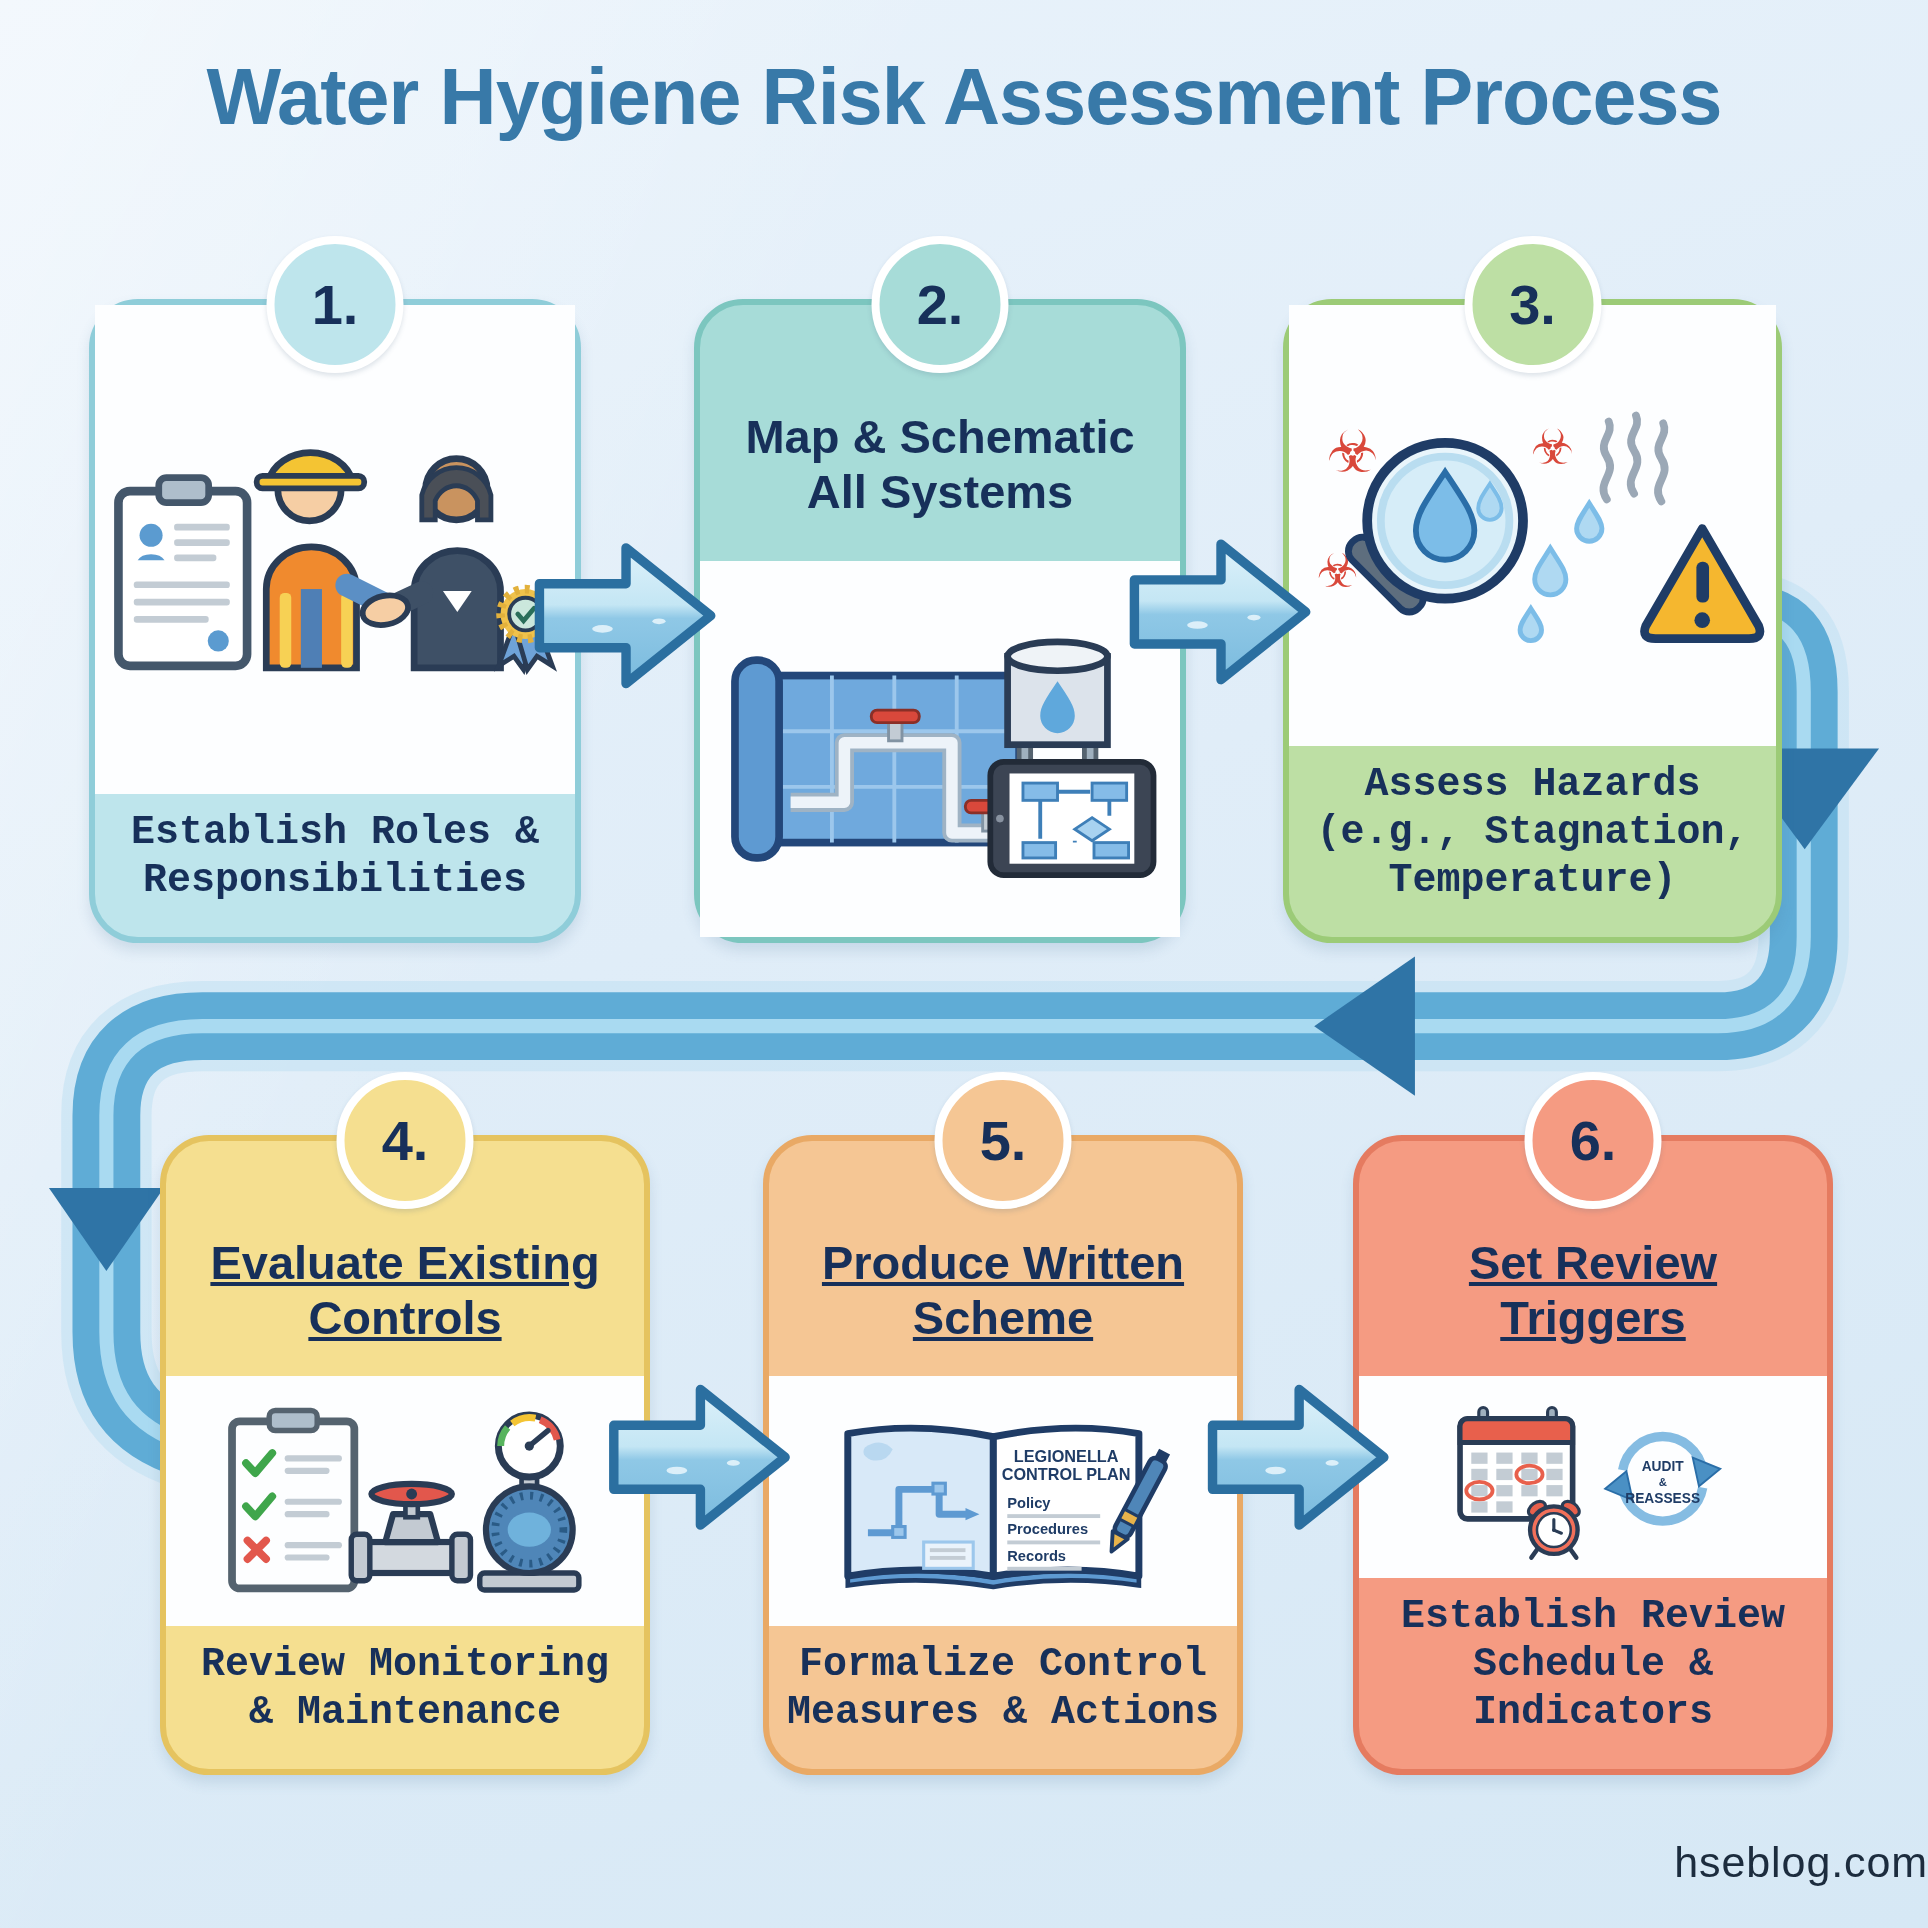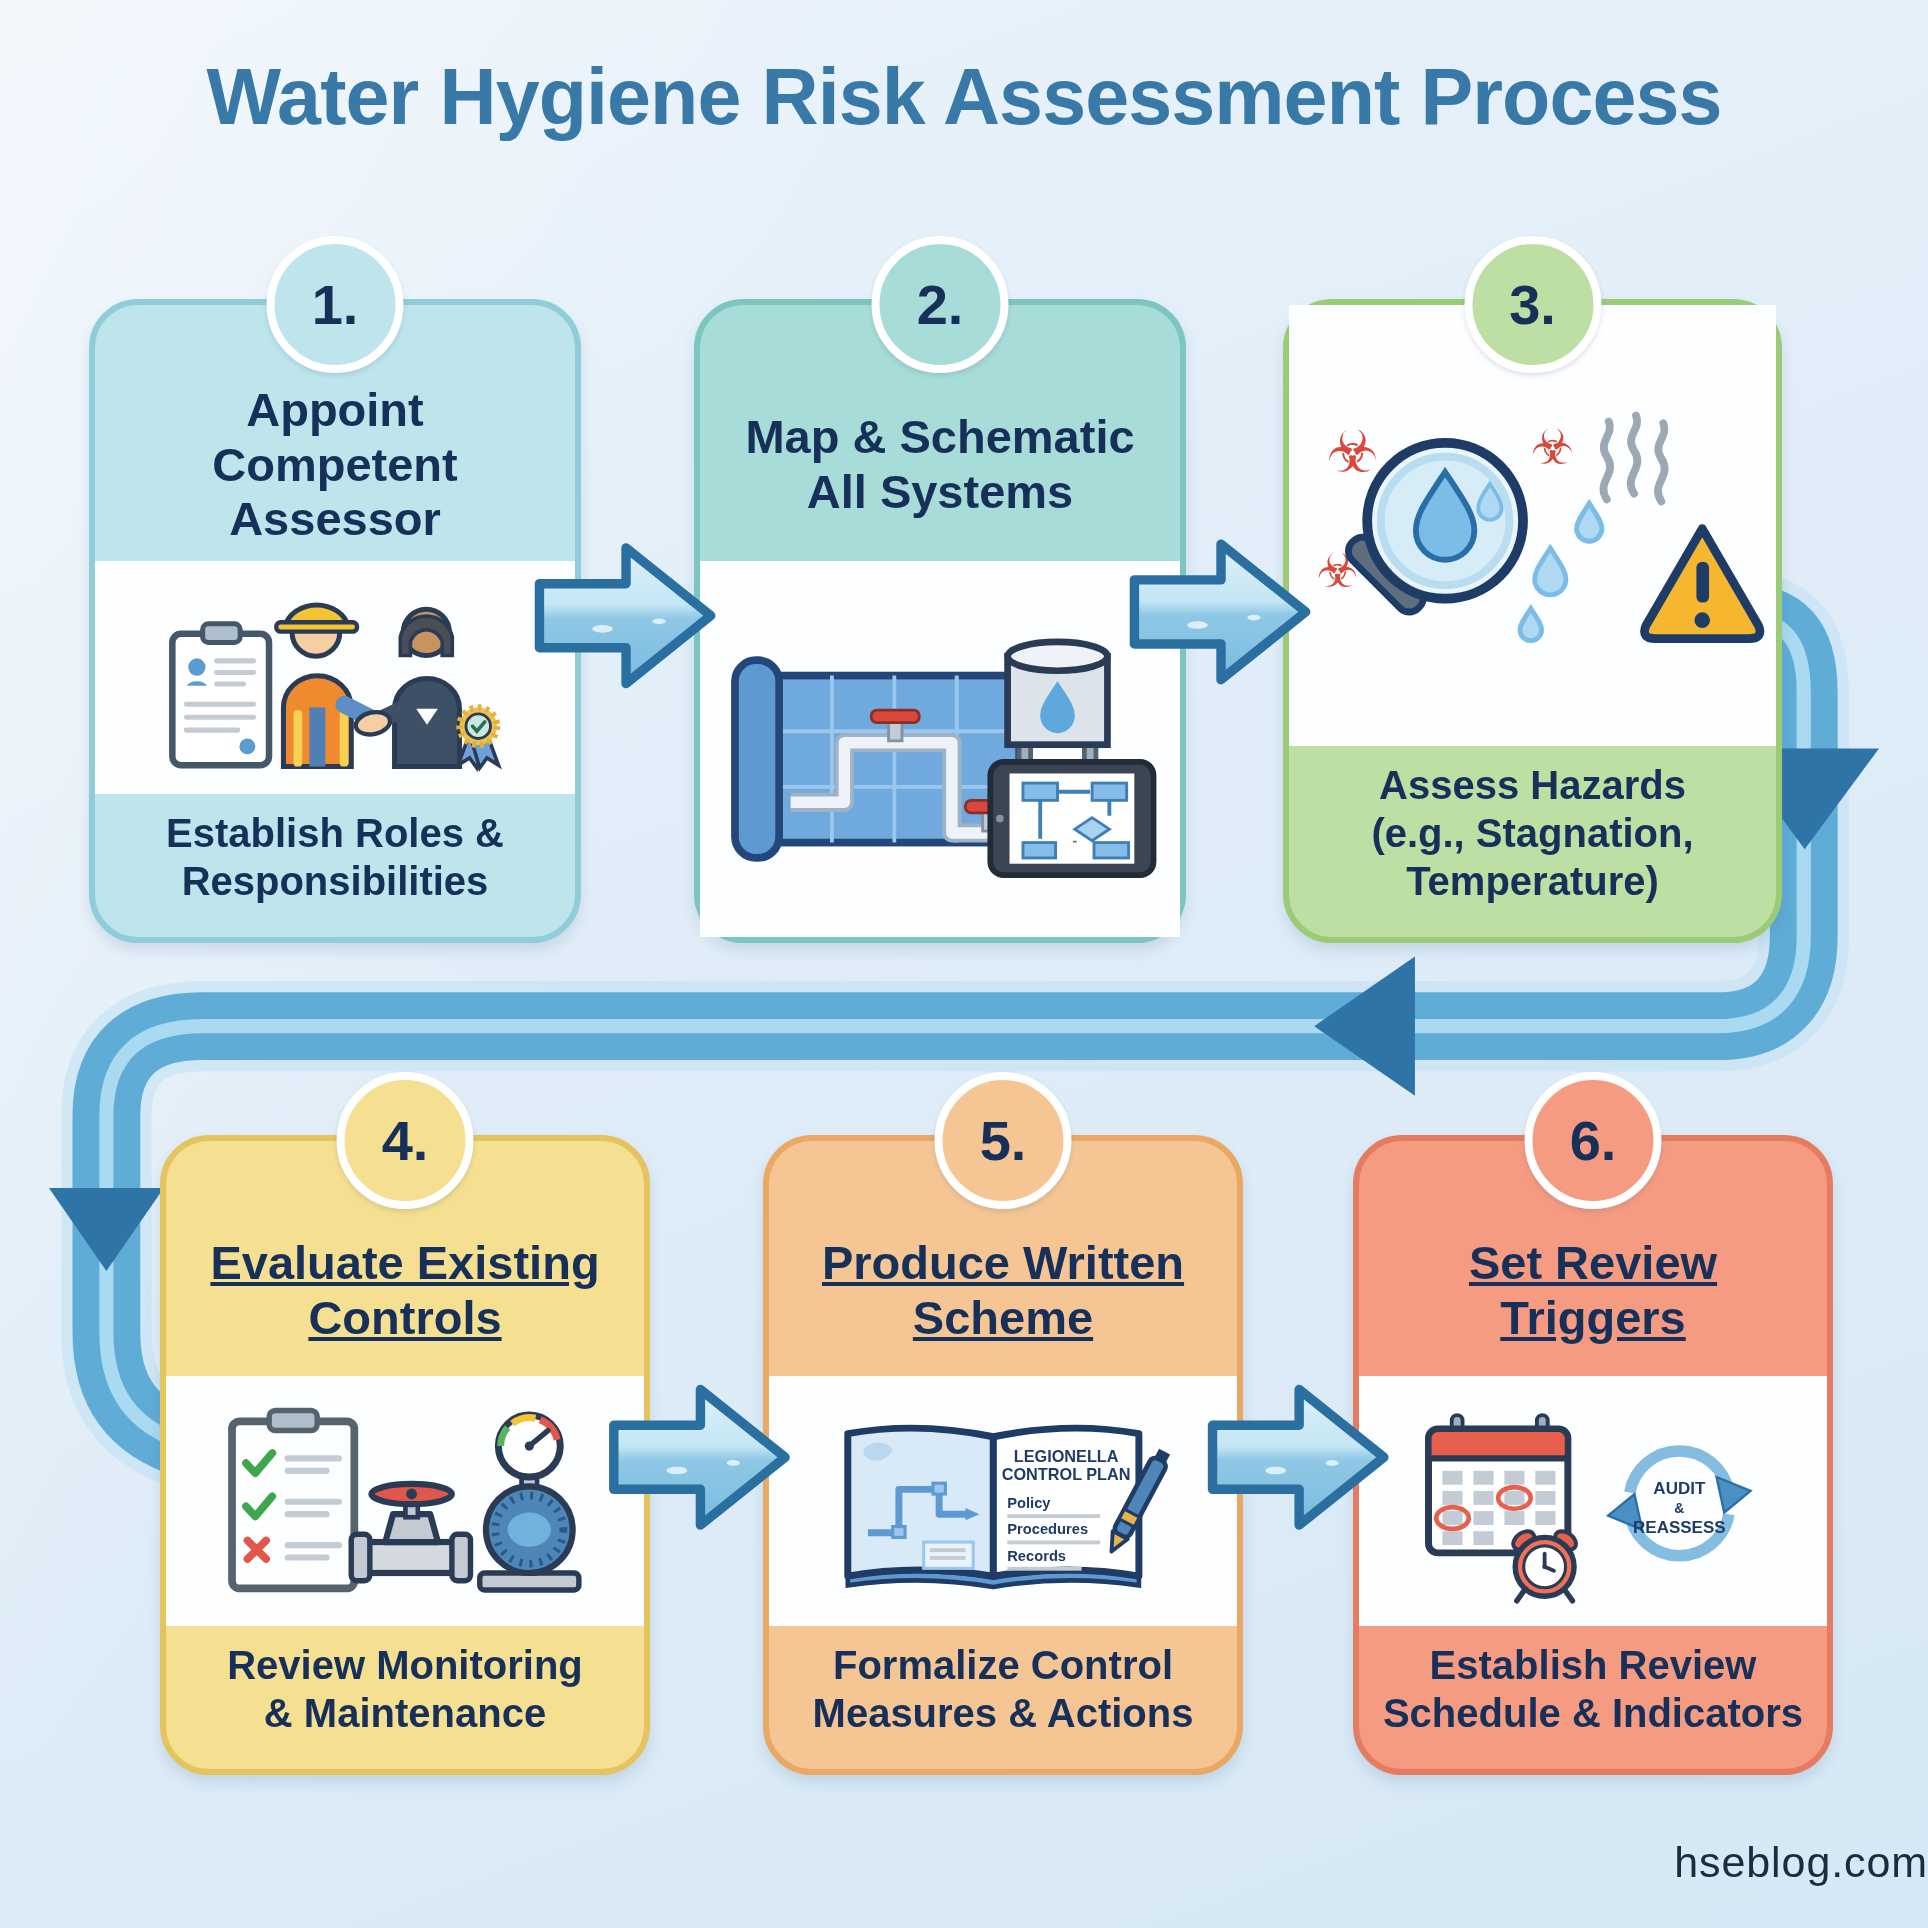--- a/index.html
+++ b/index.html
@@ -46,20 +46,21 @@
     flex:1 1 auto;background:#FDFEFF;overflow:hidden;
     display:flex;align-items:center;justify-content:center;
   }
   .art svg{width:96%;height:96%;}
   .art text{font-family:"Liberation Sans",sans-serif;font-weight:bold;fill:#1F3C66;}
   .art text.bio{font-family:"DejaVu Sans",sans-serif;font-weight:normal;fill:#D9483B;}
   .caption{
     display:flex;align-items:center;justify-content:center;text-align:center;
     padding:15px 11.3px 32px;font-size:40px;font-weight:bold;line-height:1.2;
     color:var(--text-navy,#17305A);
+    font-family:Liberation Mono, monospace;
   }
 </style>
 </head>
 <body>
 
 <div id="canvas">
 
   <svg id="connector" class="layer" viewBox="0 0 2048 2048">
     <path d="M1845 655 C1895 655 1916 680 1916 735 L1916 995 C1916 1050 1890 1090 1825 1090 L215 1090 C148 1090 113 1122 113 1185 L113 1415 C113 1478 140 1516 200 1535 L300 1558" fill="none" stroke="var(--flow-glow,#BFE0F2)" stroke-width="96" stroke-linejoin="round" opacity="0.55"></path>
     <path d="M1845 655 C1895 655 1916 680 1916 735 L1916 995 C1916 1050 1890 1090 1825 1090 L215 1090 C148 1090 113 1122 113 1185 L113 1415 C113 1478 140 1516 200 1535 L300 1558" fill="none" stroke="var(--flow-blue,#5FACD6)" stroke-width="72" stroke-linejoin="round"></path>
@@ -67,21 +68,20 @@
     <polygon points="1838,795 1996,795 1917,902" fill="var(--flow-arrowhead,#2F74A6)"></polygon>
     <polygon points="1503,1016 1503,1164 1396,1090" fill="var(--flow-arrowhead,#2F74A6)"></polygon>
     <polygon points="52,1262 174,1262 113,1350" fill="var(--flow-arrowhead,#2F74A6)"></polygon>
   </svg>
 
   <div class="title">Water Hygiene Risk Assessment Process</div>
   <div class="footer">hseblog.com</div>
 
   <div class="card row1" style="left: 89px; top: 299px; width: 492px; height: 644px; --bg: #BEE5EC; --bd: #8FCDD9;">
     <div class="badge">1.</div>
-    <div class="head">Appoint<br>Competent<br>Assessor</div>
     <div class="art">
       <svg viewBox="0 0 480 310" preserveAspectRatio="xMidYMid meet">
         <g>
           <rect x="14" y="94" width="134" height="182" rx="12" fill="#ffffff" stroke="#44576B" stroke-width="9"></rect>
           <rect x="56" y="80" width="52" height="26" rx="8" fill="#AEBECB" stroke="#44576B" stroke-width="7"></rect>
           <circle cx="48" cy="140" r="12" fill="#5B9BD0"></circle>
           <path d="M34 166 a15 10 0 0 1 28 0 z" fill="#5B9BD0"></path>
           <rect x="72" y="128" width="58" height="7" rx="3" fill="#C3CCD4"></rect>
           <rect x="72" y="144" width="58" height="7" rx="3" fill="#C3CCD4"></rect>
           <rect x="72" y="160" width="44" height="7" rx="3" fill="#C3CCD4"></rect>

